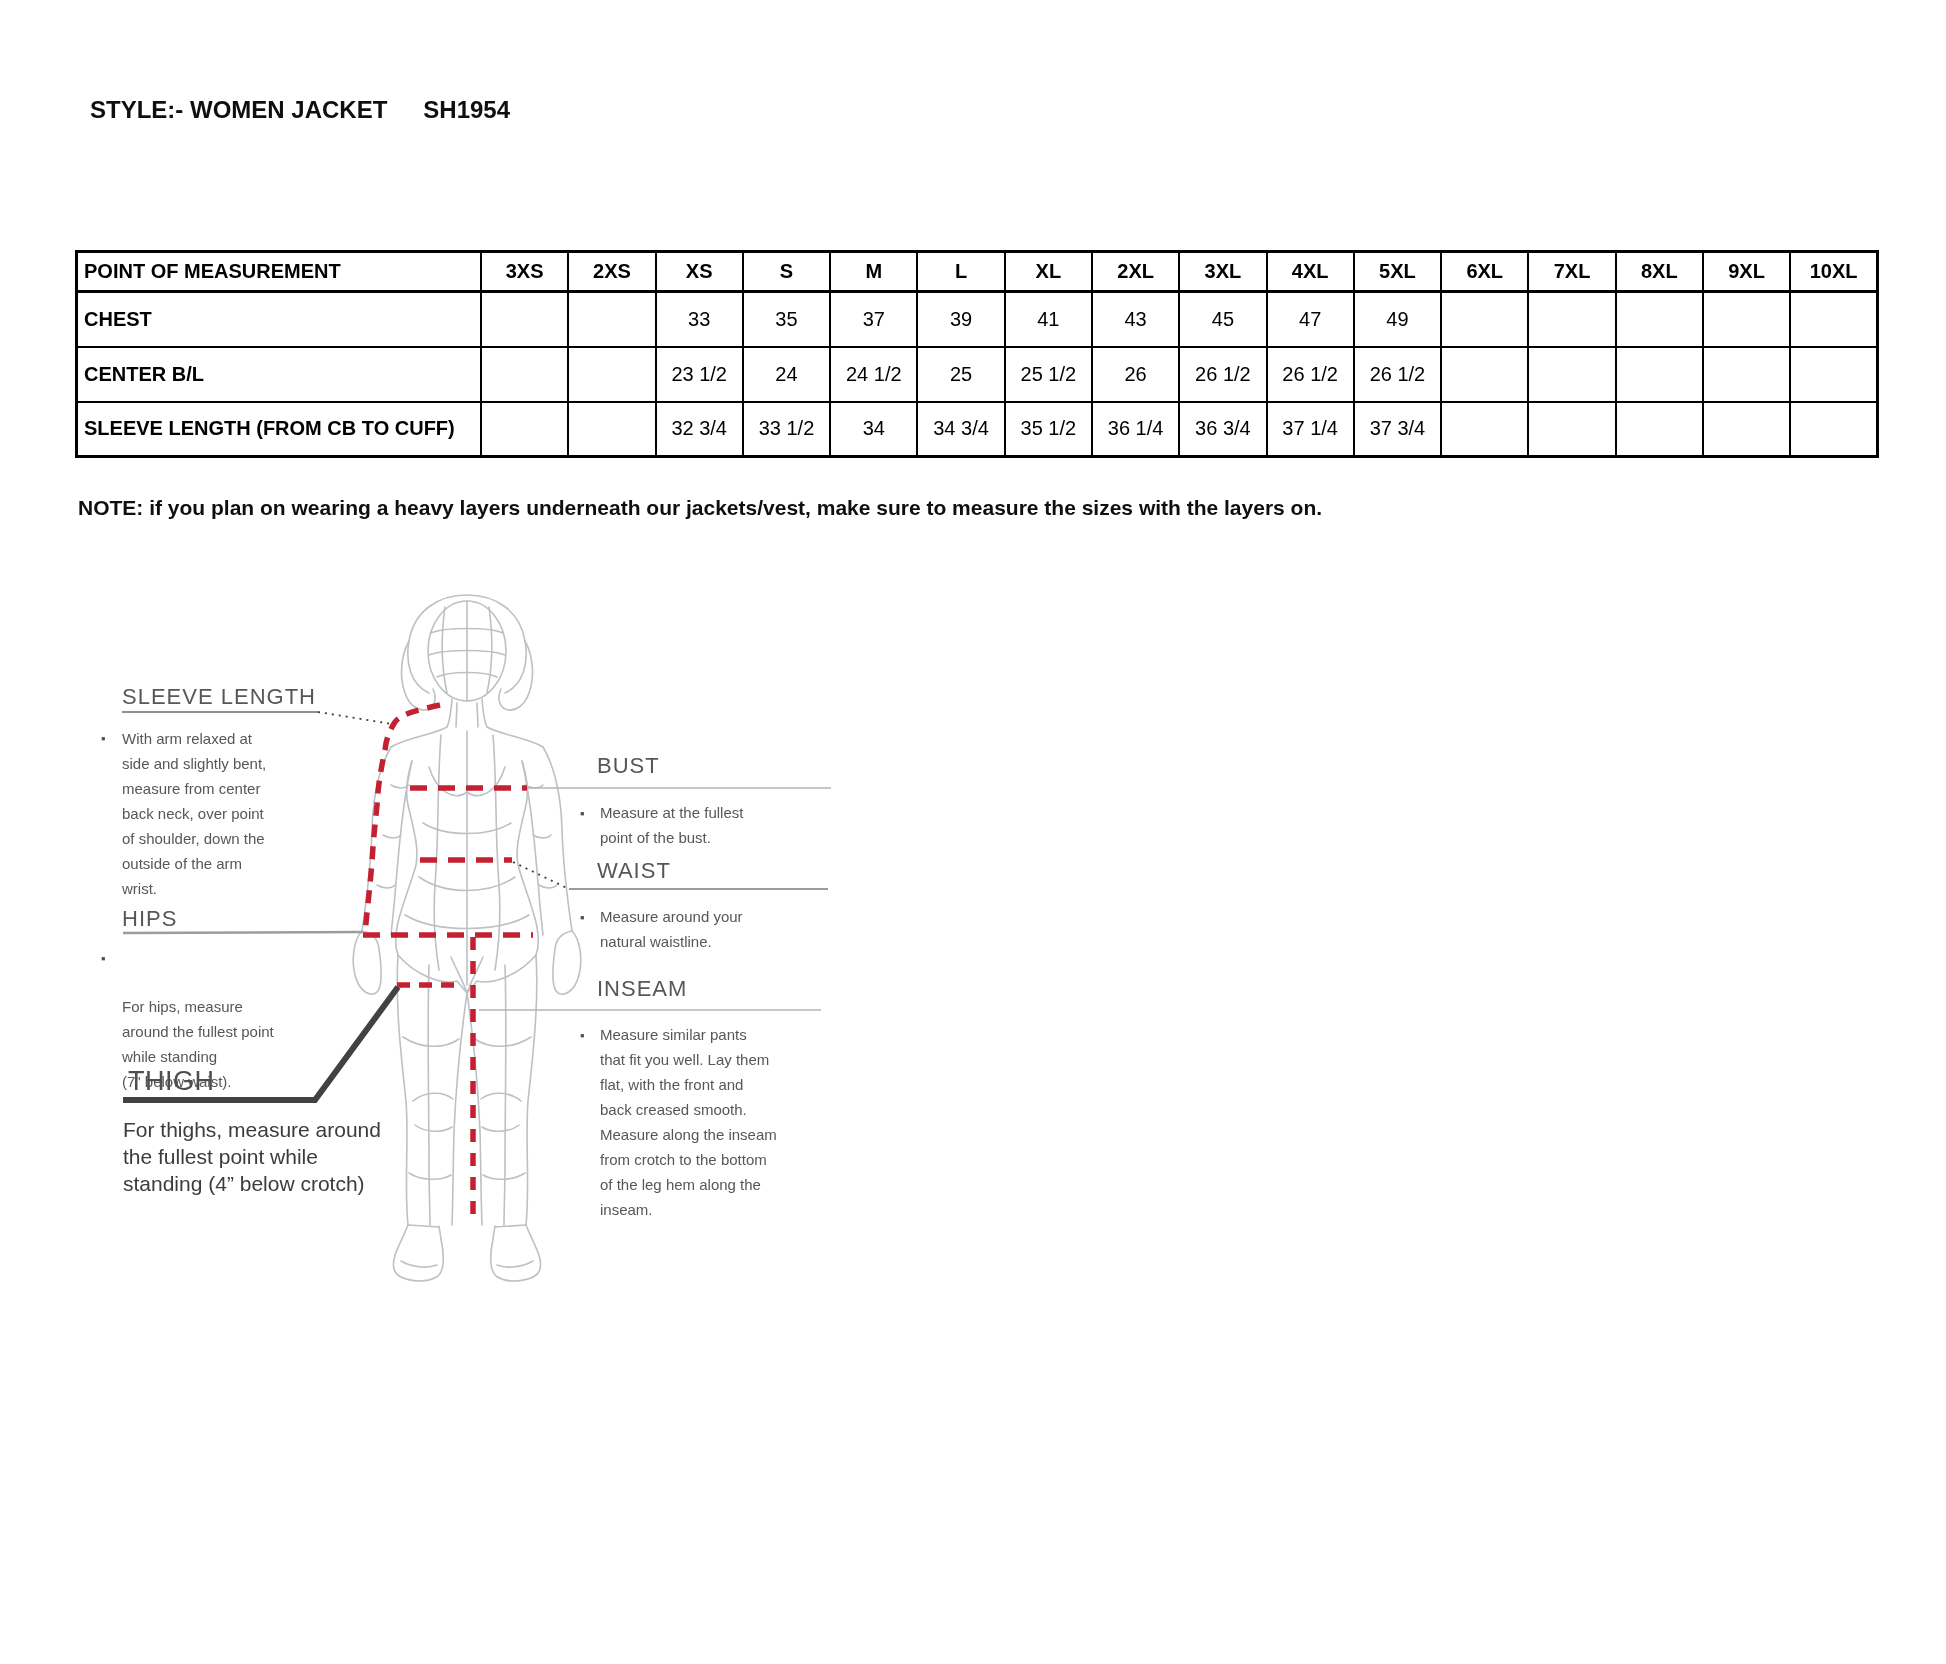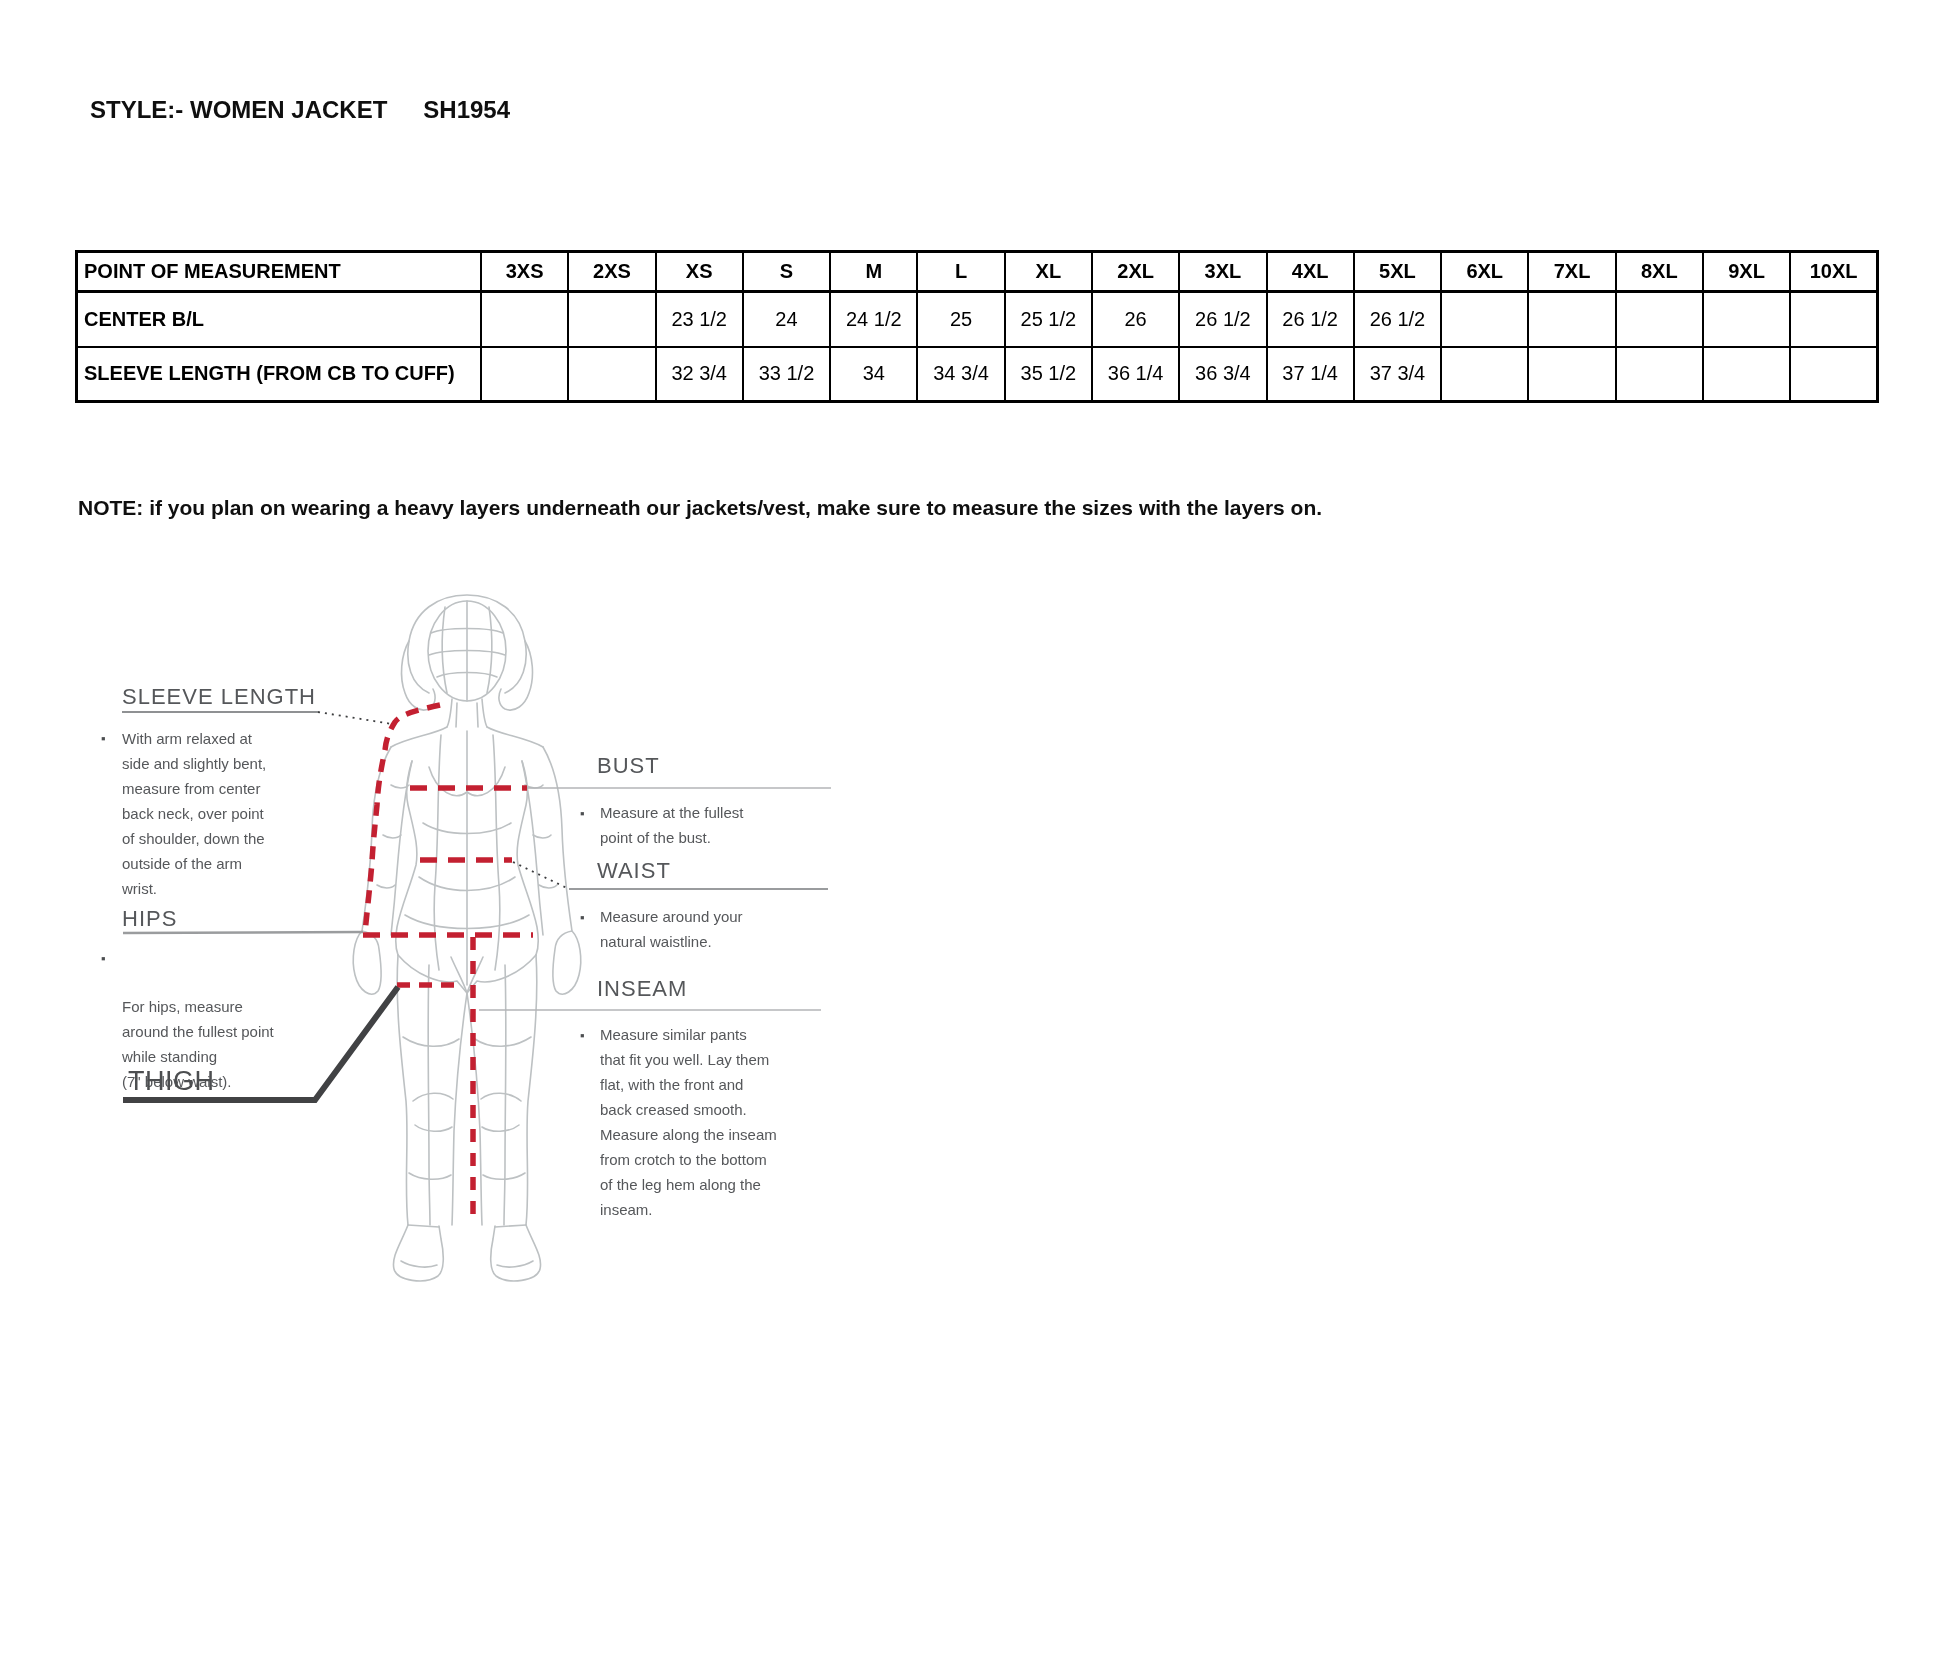--- a/index.html
+++ b/index.html
@@ -68,20 +68,39 @@
           <th>5XL</th>
           <th>6XL</th>
           <th>7XL</th>
           <th>8XL</th>
           <th>9XL</th>
           <th>10XL</th>
         </tr>
     </thead>
     <tbody id="size-table-body">
         <tr>
+          <th>CHEST</th>
+          <td></td>
+          <td></td>
+          <td>33</td>
+          <td>35</td>
+          <td>37</td>
+          <td>39</td>
+          <td>41</td>
+          <td>43</td>
+          <td>45</td>
+          <td>47</td>
+          <td>49</td>
+          <td></td>
+          <td></td>
+          <td></td>
+          <td></td>
+          <td></td>
+        </tr>
+        <tr>
           <th>CENTER B/L</th>
           <td></td>
           <td></td>
           <td>23 1/2</td>
           <td>24</td>
           <td>24 1/2</td>
           <td>25</td>
           <td>25 1/2</td>
           <td>26</td>
           <td>26 1/2</td>
@@ -223,20 +242,23 @@
 wrist.</div>
 
   <div class="guide-heading" style="left:122px;top:906px;">HIPS</div>
   <span class="bullet-marker" style="left:101px;top:952px;">▪</span>
   <div class="guide-desc" style="left:122px;top:946px;margin-top:48px;">For hips, measure
 around the fullest point
 while standing
 (7" below waist).</div>
 
   <div class="guide-heading thigh-heading" style="left:128px;top:1066px;">THIGH</div>
+  <div class="guide-desc thigh-desc" style="left:123px;top:1116px;">For thighs, measure around
+the fullest point while
+standing (4” below crotch)</div>
 
   <div class="guide-heading" style="left:597px;top:753px;">BUST</div>
   <span class="bullet-marker" style="left:580px;top:807px;">▪</span>
   <div class="guide-desc" style="left:600px;top:800px;">Measure at the fullest
 point of the bust.</div>
 
   <div class="guide-heading" style="left:597px;top:858px;">WAIST</div>
   <span class="bullet-marker" style="left:580px;top:911px;">▪</span>
   <div class="guide-desc" style="left:600px;top:904px;">Measure around your
 natural waistline.</div>

